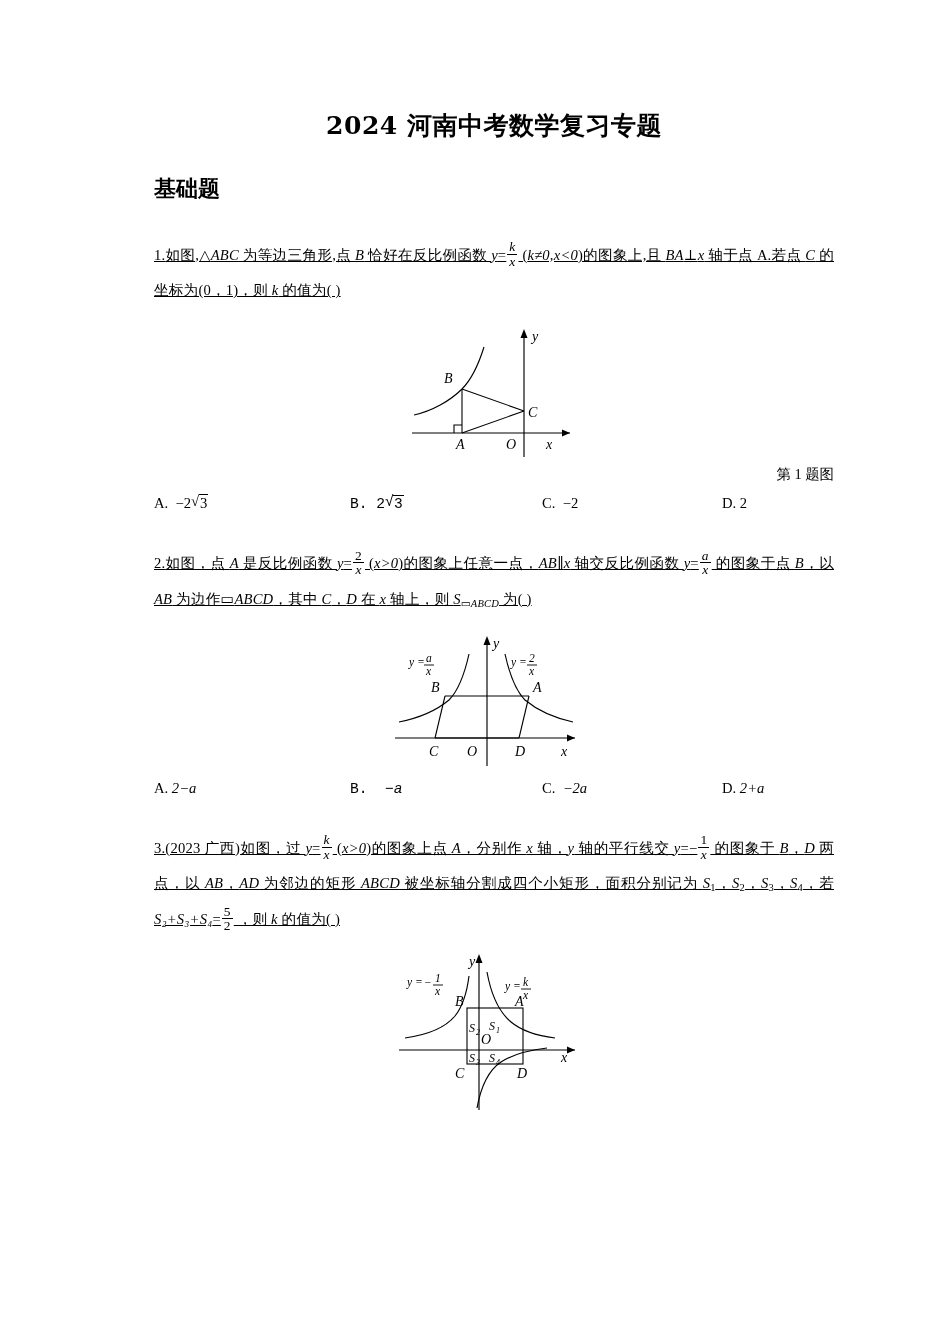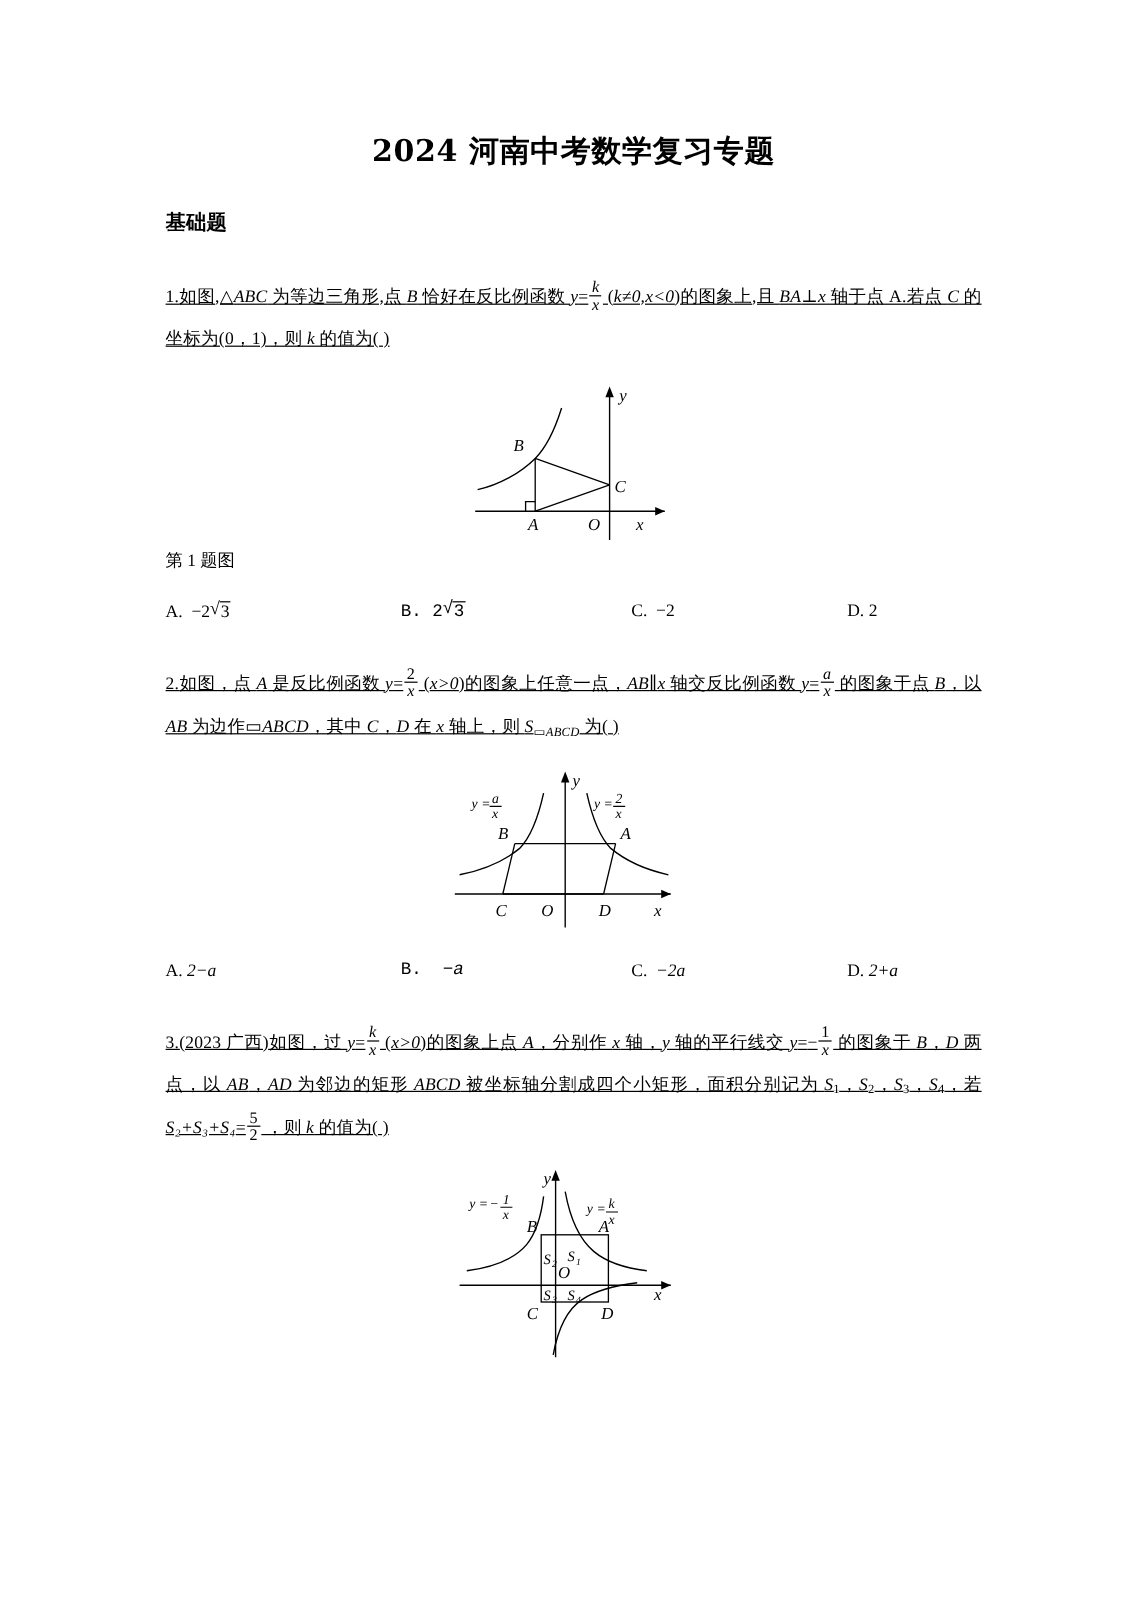--- a/index.html
+++ b/index.html
@@ -17,42 +17,42 @@
   }
   .page {
     position: absolute;
     left: 0; top: 0;
     width: 950px;
     height: 1344px;
     padding: 0;
   }
   .content {
     position: absolute;
-    left: 138px;
+    left: 154px;
     top: 0;
     width: 680px;
   }
 
   
   .doc-title {
     text-align: center;
     font-family: "DejaVu Serif", "Liberation Serif", serif;
     font-weight: bold;
     font-size: 25px;
     letter-spacing: 0.5px;
     margin: 0;
     line-height: 1.1;
   }
   .title-1 { padding-top: 112px; }
   .title-2 { padding-top: 16px; }
 
   .section-head {
     font-family: "DejaVu Sans", "Liberation Sans", sans-serif;
     font-weight: bold;
-    font-size: 17px;
+    font-size: 22px;
     margin-top: 34px;
     margin-bottom: 0;
   }
 
   
   .question {
     font-size: 14.6px;
     line-height: 2.45;
     text-align: justify;
     margin-top: 34px;
@@ -94,38 +94,39 @@
   .sqrt > .rad {
     border-top: 1px solid #000;
     padding: 0 1px 0 1px;
     display: inline-block;
   }
 
   
   .options {
     display: flex;
     font-size: 14.6px;
-    margin-top: 24px;
+    margin-top: 10px;
+    align-items: flex-end;
   }
   .options .opt { flex: 0 0 auto; }
   .opt-a { width: 196px; }
   .opt-b { width: 192px; font-family: Liberation Mono, monospace; }
   .opt-c { width: 180px; }
   .opt-d { width: 112px; }
 
   
   .figure-block {
     margin-top: 12px;
     text-align: center;
   }
   .figure-block svg { display: block; margin: 0 auto; }
   .fig-caption {
     font-size: 14.4px;
     margin-top: 4px;
-    text-align: left;
+    text-align: right;
   }
   .axis { stroke: #000; stroke-width: 1.15; fill: none; }
   .curve { stroke: #000; stroke-width: 1.15; fill: none; }
   .shape { stroke: #000; stroke-width: 1.1; fill: none; }
   .lbl {
     font-family: "Liberation Serif", "DejaVu Serif", serif;
     font-style: italic;
     font-size: 14px;
   }
   .lbl-sm {

